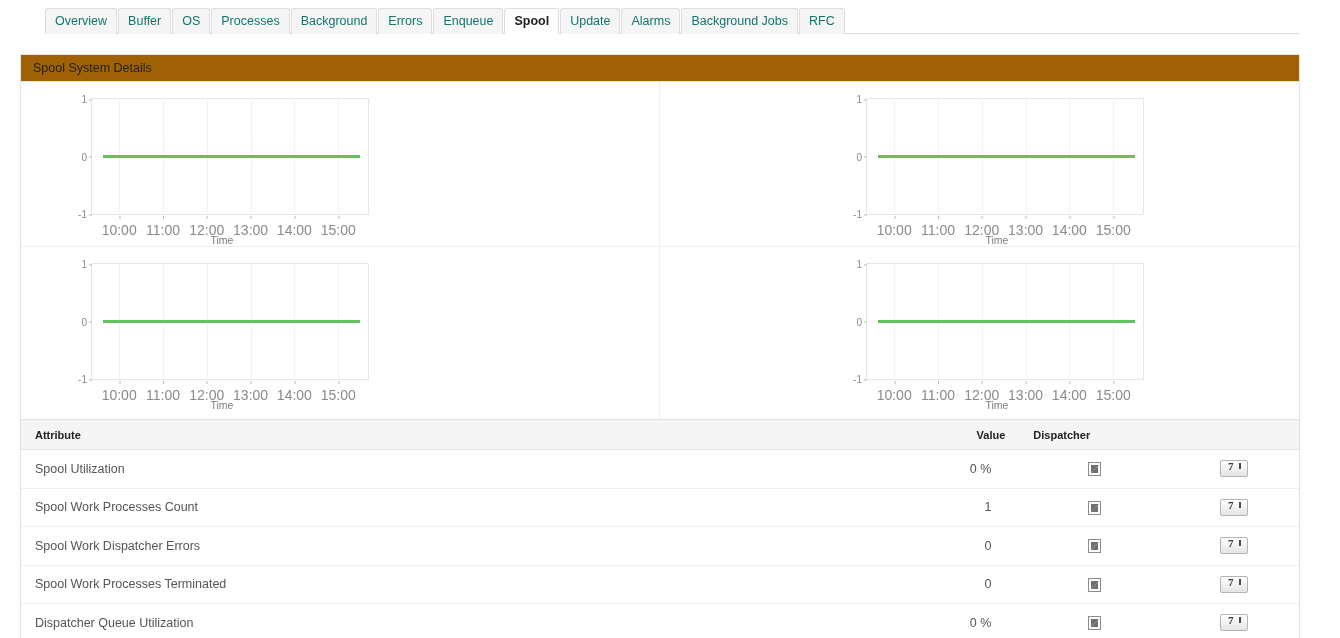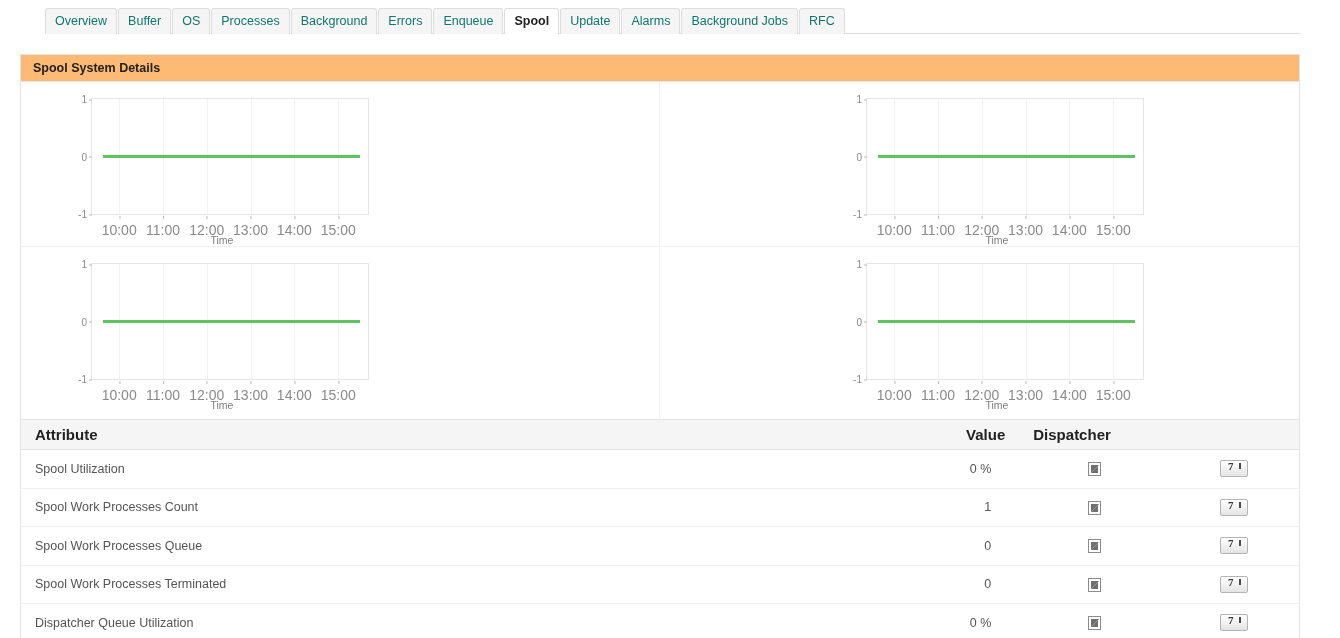--- a/index.html
+++ b/index.html
@@ -57,24 +57,24 @@
     left: 20px;
     top: 54px;
     width: 1280px;
     border: 1px solid #e3e3e3;
     background: #ffffff;
   }
   .panel-head {
     height: 27px;
     line-height: 26px;
     padding: 0 12px;
-    background: #fdba74;
+    background: #a16207;
     border-bottom: 1px solid #e3e3e3;
     font-size: 12.5px;
-    font-weight: bold;
+    font-weight: normal;
     color: #222222;
   }
 
   
   .chart-grid {
     display: grid;
     grid-template-columns: 1fr 1fr;
     grid-template-rows: 165px 172px;
   }
   .chart-cell {
@@ -165,21 +165,21 @@
     width: 100%;
     border-collapse: collapse;
     font-size: 12.5px;
   }
   table.attr-table thead th {
     background: #f5f5f5;
     border-top: 1px solid #e3e3e3;
     border-bottom: 1px solid #e3e3e3;
     color: #222222;
     font-weight: bold;
-    font-size: 15px;
+    font-size: 11px;
     height: 30px;
     padding: 0 14px;
     text-align: left;
   }
   table.attr-table tbody td {
     height: 38.5px;
     padding: 0 14px;
     color: #555555;
     border-bottom: 1px solid #f0f0f0;
     white-space: nowrap;
@@ -381,21 +381,21 @@
           <td class="col-thresh"><span class="thresh-icon"></span></td>
           <td class="col-action"><span class="chart-btn"></span></td>
         </tr>
         <tr>
           <td class="col-attr">Spool Work Processes Count</td>
           <td class="col-value">1</td>
           <td class="col-thresh"><span class="thresh-icon"></span></td>
           <td class="col-action"><span class="chart-btn"></span></td>
         </tr>
         <tr>
-          <td class="col-attr">Spool Work Processes Queue</td>
+          <td class="col-attr">Spool Work Dispatcher Errors</td>
           <td class="col-value">0</td>
           <td class="col-thresh"><span class="thresh-icon"></span></td>
           <td class="col-action"><span class="chart-btn"></span></td>
         </tr>
         <tr>
           <td class="col-attr">Spool Work Processes Terminated</td>
           <td class="col-value">0</td>
           <td class="col-thresh"><span class="thresh-icon"></span></td>
           <td class="col-action"><span class="chart-btn"></span></td>
         </tr>

